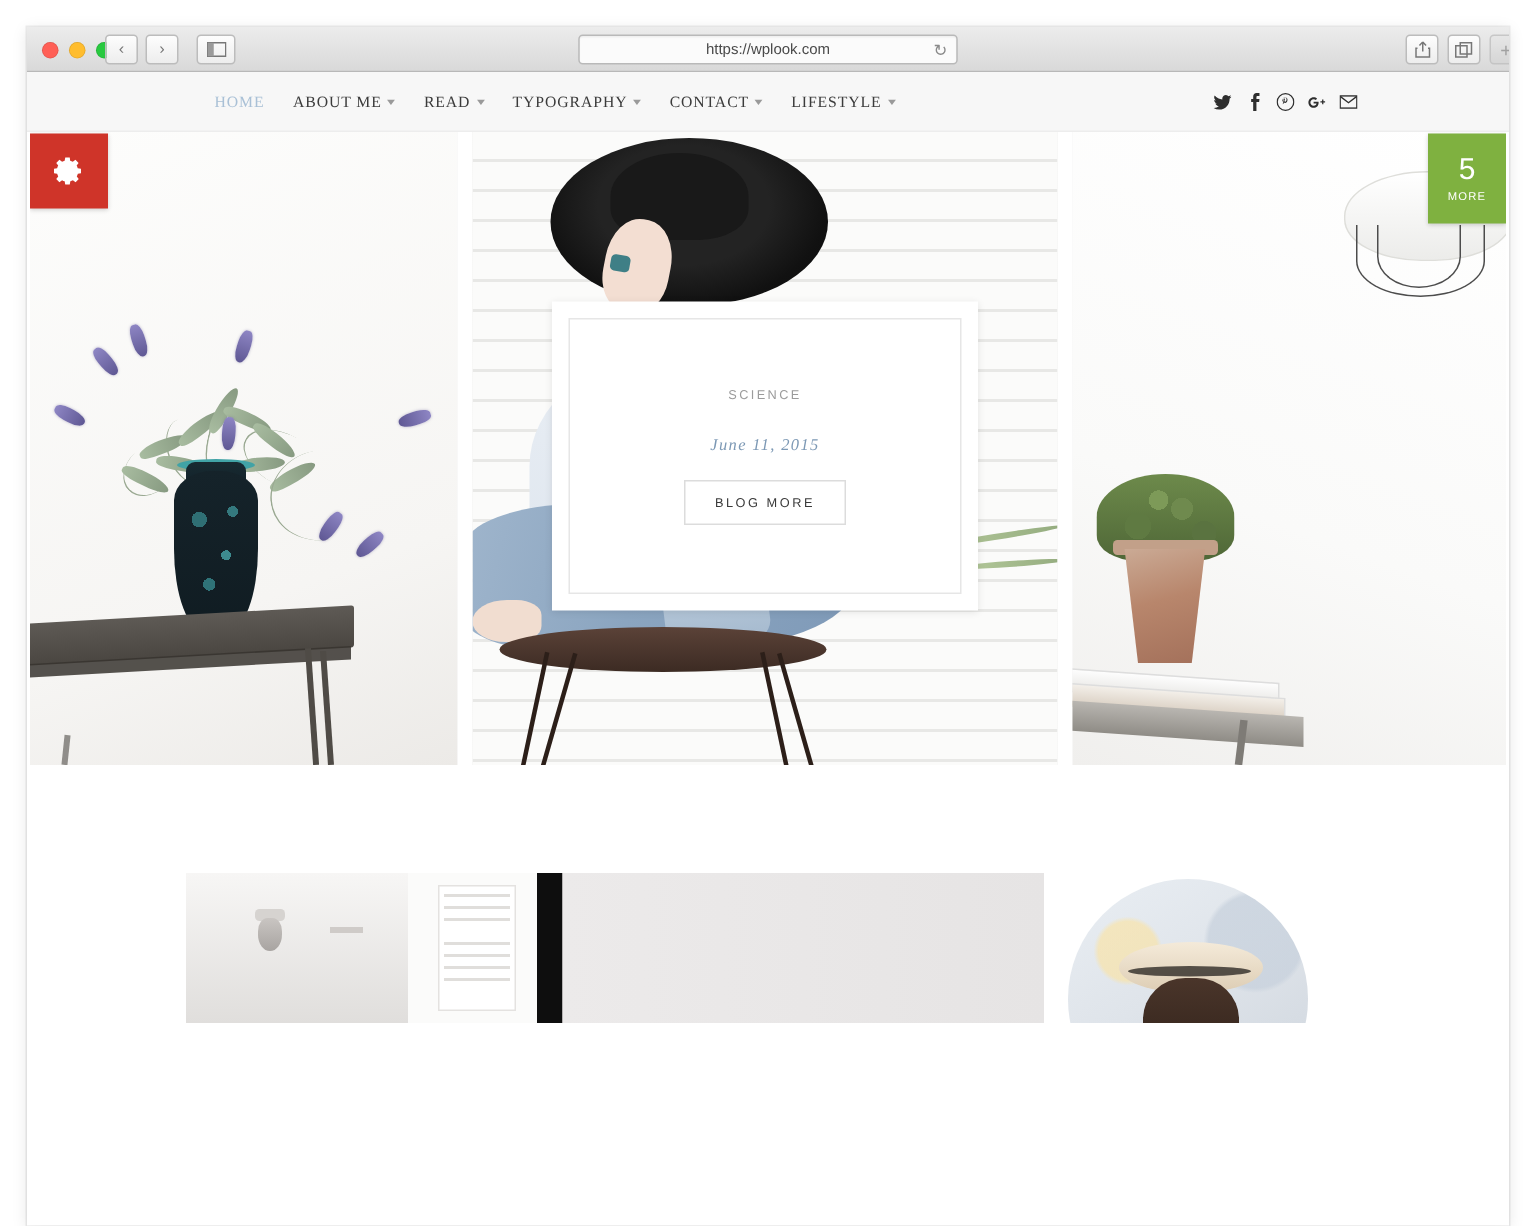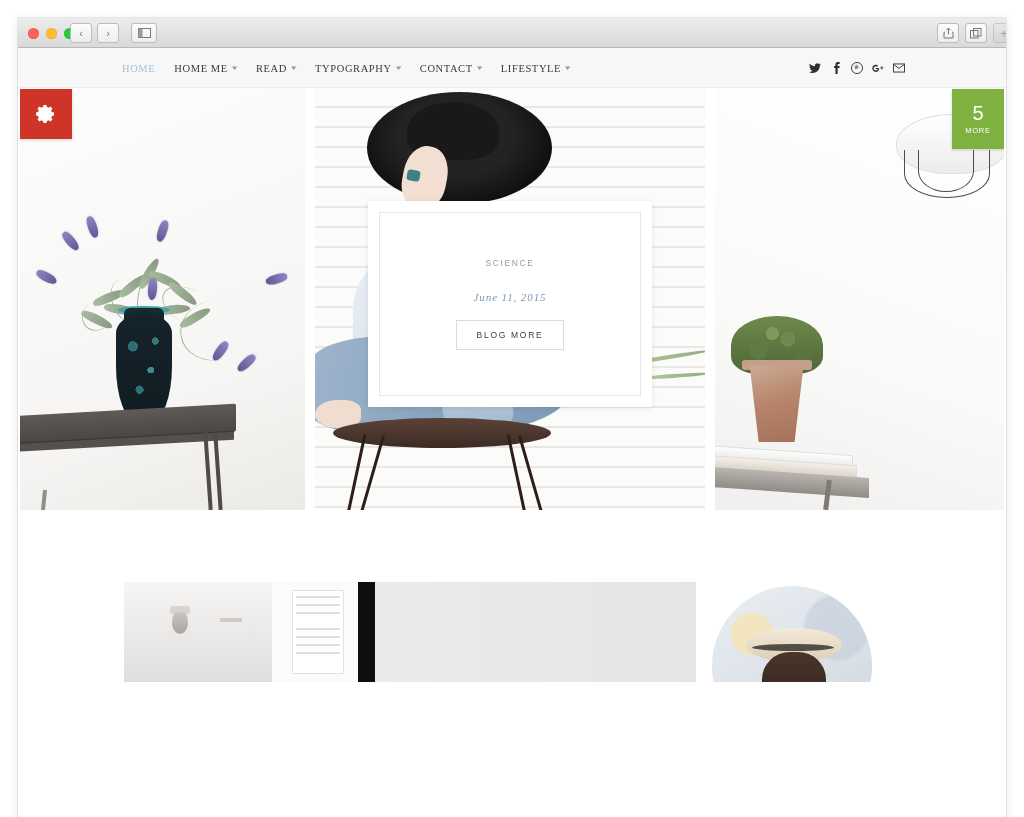--- a/index.html
+++ b/index.html
@@ -110,21 +110,21 @@
     display: flex; align-items: center; gap: 19px;
   }
   .nav-item {
     display: flex; align-items: center; gap: 5px;
     font-size: 10.5px;
     letter-spacing: 0.6px;
     color: #3b3b3b;
     font-family: "Liberation Serif", serif;
     white-space: nowrap;
   }
-  .nav-item.active { color: #a9c0d6; }
+  .nav-item.active { color: #a9c0d6; margin-left: 21px; }
   .caret {
     font-size: 7px;
     color: #9a9a9a;
     transform: scaleX(1.5);
     line-height: 1;
   }
 
   #social-links {
     position: absolute;
     right: 101px; top: 0; height: 40px;
@@ -586,20 +586,24 @@
       <div class="chrome-btn">‹</div>
       <div class="chrome-btn">›</div>
       <div class="chrome-btn sidebar">
         <svg width="13" height="10" viewBox="0 0 13 10">
           <rect x="0.5" y="0.5" width="12" height="9" fill="none" stroke="#777"></rect>
           <rect x="0.5" y="0.5" width="4" height="9" fill="#9a9a9a" stroke="none"></rect>
         </svg>
       </div>
     </div>
 
+    <div class="url-field">
+      <span>https://wplook.com</span>
+      <span class="reload">↻</span>
+    </div>
 
     <div class="right-group">
       <div class="chrome-btn">
         <svg width="11" height="12" viewBox="0 0 11 12">
           <path d="M5.5 1 L3.3 3.3 M5.5 1 L7.7 3.3 M5.5 1 V7.3" stroke="#777" fill="none" stroke-width="1"></path>
           <path d="M2 5.2 H1 V11 H10 V5.2 H9" stroke="#777" fill="none" stroke-width="1"></path>
         </svg>
       </div>
       <div class="chrome-btn">
         <svg width="12" height="11" viewBox="0 0 12 11">
@@ -612,21 +616,21 @@
   </div>
 
   <div id="site">
 
     <div id="site-header">
       <nav id="main-nav">
         <div class="nav-item active">
           <span>HOME</span>
         </div>
         <div class="nav-item">
-          <span>HOME ME</span>
+          <span>ABOUT ME</span>
           <span class="caret">▾</span>
         </div>
         <div class="nav-item">
           <span>READ</span>
           <span class="caret">▾</span>
         </div>
         <div class="nav-item">
           <span>TYPOGRAPHY</span>
           <span class="caret">▾</span>
         </div>

